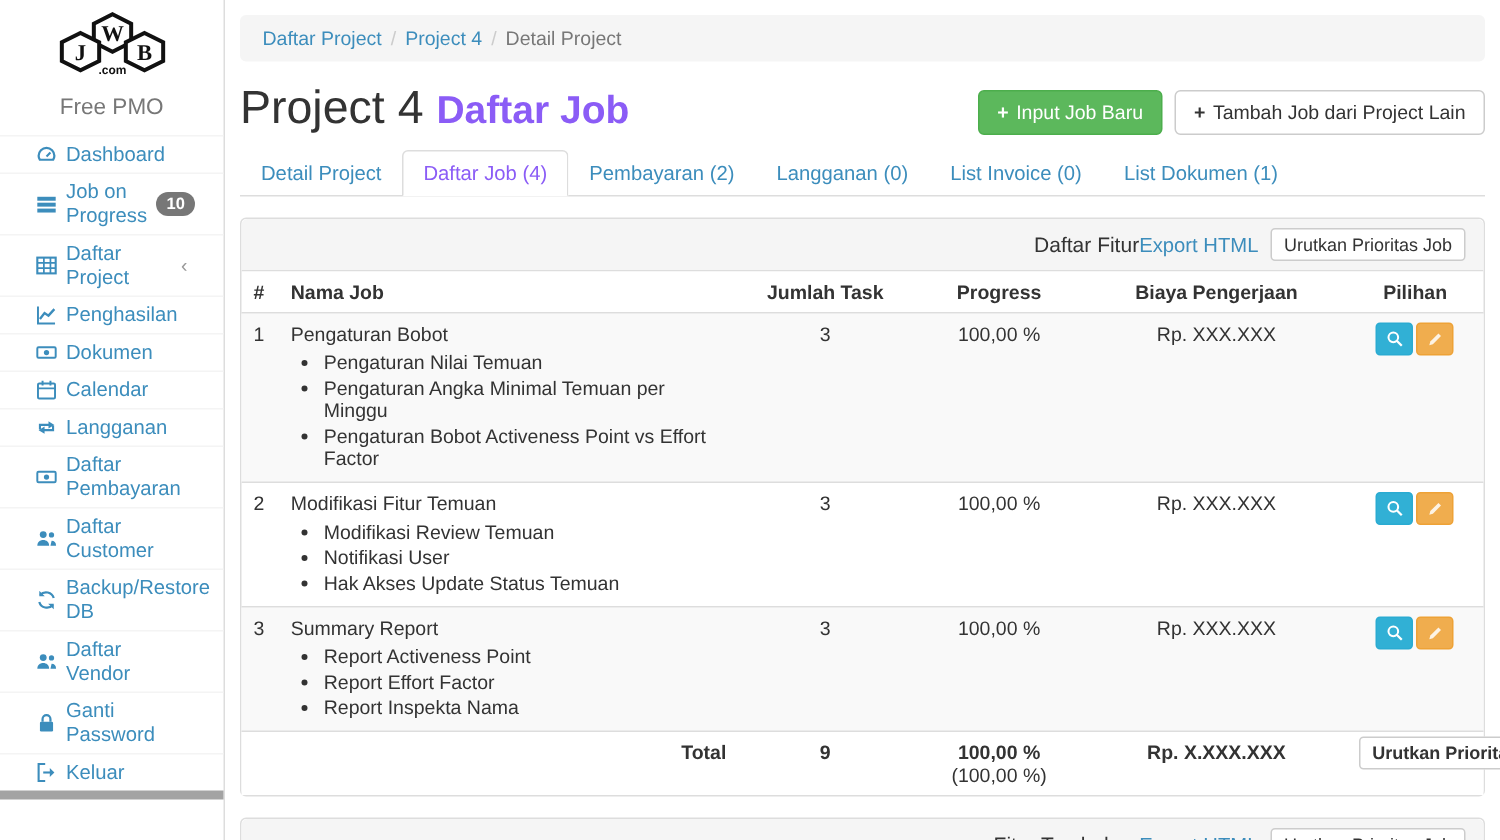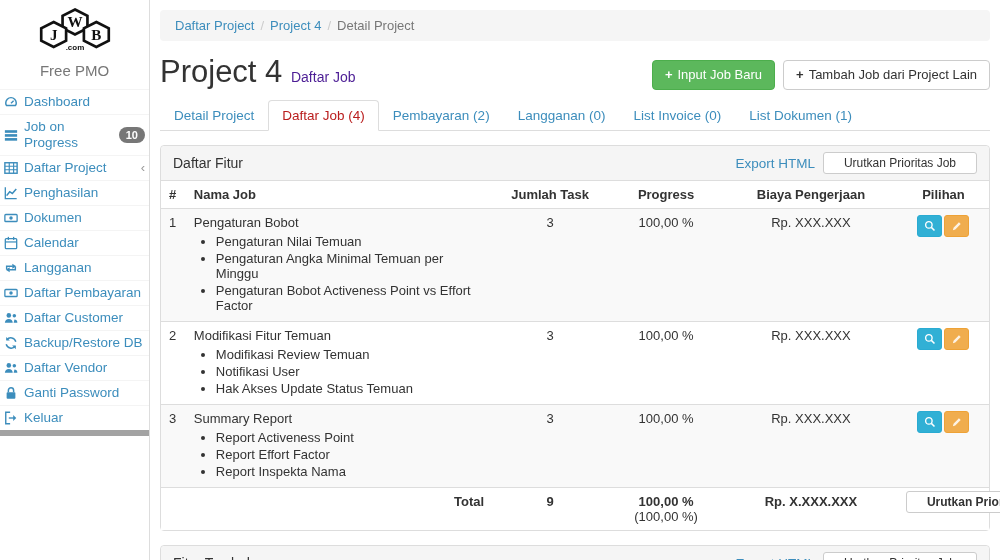--- a/index.html
+++ b/index.html
@@ -8,63 +8,63 @@
   a { text-decoration:none; }
 
   
   .sidebar { position:absolute; left:0; top:0; width:150px; height:560px;
     background:#fff; border-right:1px solid #ddd; }
   .logo-block { text-align:center; padding:6px 0 2px; }
   .brand-name { color:#777; font-size:15px; margin:4px 0 8px; }
   .menu { list-style:none; }
   .menu li { border-top:1px solid #f4f4f4; }
   .menu li:last-child { border-bottom:6px solid #a3a3a3; }
-  .menu a { display:flex; align-items:center; gap:6px; padding:4px 4px;
+  .menu a { display:flex; align-items:center; gap:6px; padding:4px 24px;
     color:#3c8dbc; font-size:13.5px; line-height:16px; }
   .menu .icon { width:14px; height:14px; flex:0 0 14px; display:inline-flex; }
   .menu .icon svg { width:14px; height:14px; }
   .badge { margin-left:auto; background:#777; color:#fff; font-size:11px;
     font-weight:bold; border-radius:10px; padding:2px 7px; line-height:12px; }
   .chev { margin-left:auto; color:#999; font-size:13px; line-height:12px; }
 
   
   .main { position:absolute; left:151px; top:0; width:849px; height:560px;
     padding:10px 10px 0 9px; }
   .breadcrumb { background:#f5f5f5; border-radius:4px; padding:8px 15px;
     font-size:13px; margin-bottom:13px; }
   .breadcrumb a { color:#3c8dbc; }
   .breadcrumb .sep { color:#ccc; padding:0 6px; }
   .breadcrumb .current { color:#777; }
 
   .page-header { display:flex; justify-content:space-between; align-items:flex-start;
     margin:2px 0 10px; }
   .page-header h1 { font-size:31px; font-weight:500; color:#333; letter-spacing:0; }
-  .page-header h1 small { font-size:14px; color:#4c1d95; font-weight:400; }
+  .page-header h1 small { font-size:26px; color:#8b5cf6; font-weight:700; }
   .header-buttons { display:flex; gap:8px; margin-top:6px; }
   .btn { display:inline-flex; align-items:center; gap:5px; font-size:13px;
     padding:6px 12px; border-radius:4px; cursor:pointer; line-height:16px; white-space:nowrap; }
   .btn-success { background:#5cb85c; border:1px solid #4cae4c; color:#fff; }
   .btn-default { background:#fff; border:1px solid #ccc; color:#333; }
   .plus { font-weight:bold; font-size:13px; }
 
   
   .nav-tabs { display:flex; list-style:none; border-bottom:1px solid #ddd; }
   .nav-tabs li a { display:block; padding:7px 13px; font-size:13.5px; color:#3c8dbc;
     border:1px solid transparent; border-radius:4px 4px 0 0; margin-bottom:-1px; }
-  .nav-tabs li.active a { color:#b91c1c; background:#fff; border-color:#ddd #ddd #fff; }
+  .nav-tabs li.active a { color:#8b5cf6; background:#fff; border-color:#ddd #ddd #fff; }
 
   
   .panel { border:1px solid #ddd; border-radius:4px; margin-top:14px; background:#fff; }
-  .panel-heading { display:flex; justify-content:space-between; align-items:center;
+  .panel-heading { display:flex; justify-content:flex-end; align-items:center;
     background:#f5f5f5; border-bottom:1px solid #ddd; padding:6px 12px;
     border-radius:4px 4px 0 0; font-size:14px; color:#333; }
   .heading-right { display:flex; align-items:center; gap:8px; }
   .export-link { color:#3c8dbc; font-size:13.5px; }
   .btn-xs { background:#fff; border:1px solid #ccc; border-radius:3px;
-    padding:3px 20px; font-size:12px; color:#333; cursor:pointer; white-space:nowrap; }
+    padding:3px 8px; font-size:12px; color:#333; cursor:pointer; white-space:nowrap; }
 
   table.tbl { width:100%; border-collapse:collapse; table-layout:fixed; font-size:13px; }
   .tbl th { padding:6px 8px; border-bottom:1px solid #ddd; text-align:left;
     font-weight:bold; color:#333; }
   .tbl td { padding:6px 8px; border-top:1px solid #ddd; vertical-align:top; color:#333; }
   .tbl tbody tr:nth-child(odd) { background:#f9f9f9; }
   .tbl .c { text-align:center; }
   .tbl .r { text-align:right; }
   .subtasks { margin:4px 0 2px 22px; }
   .subtasks li { margin:2px 0; color:#333; }

